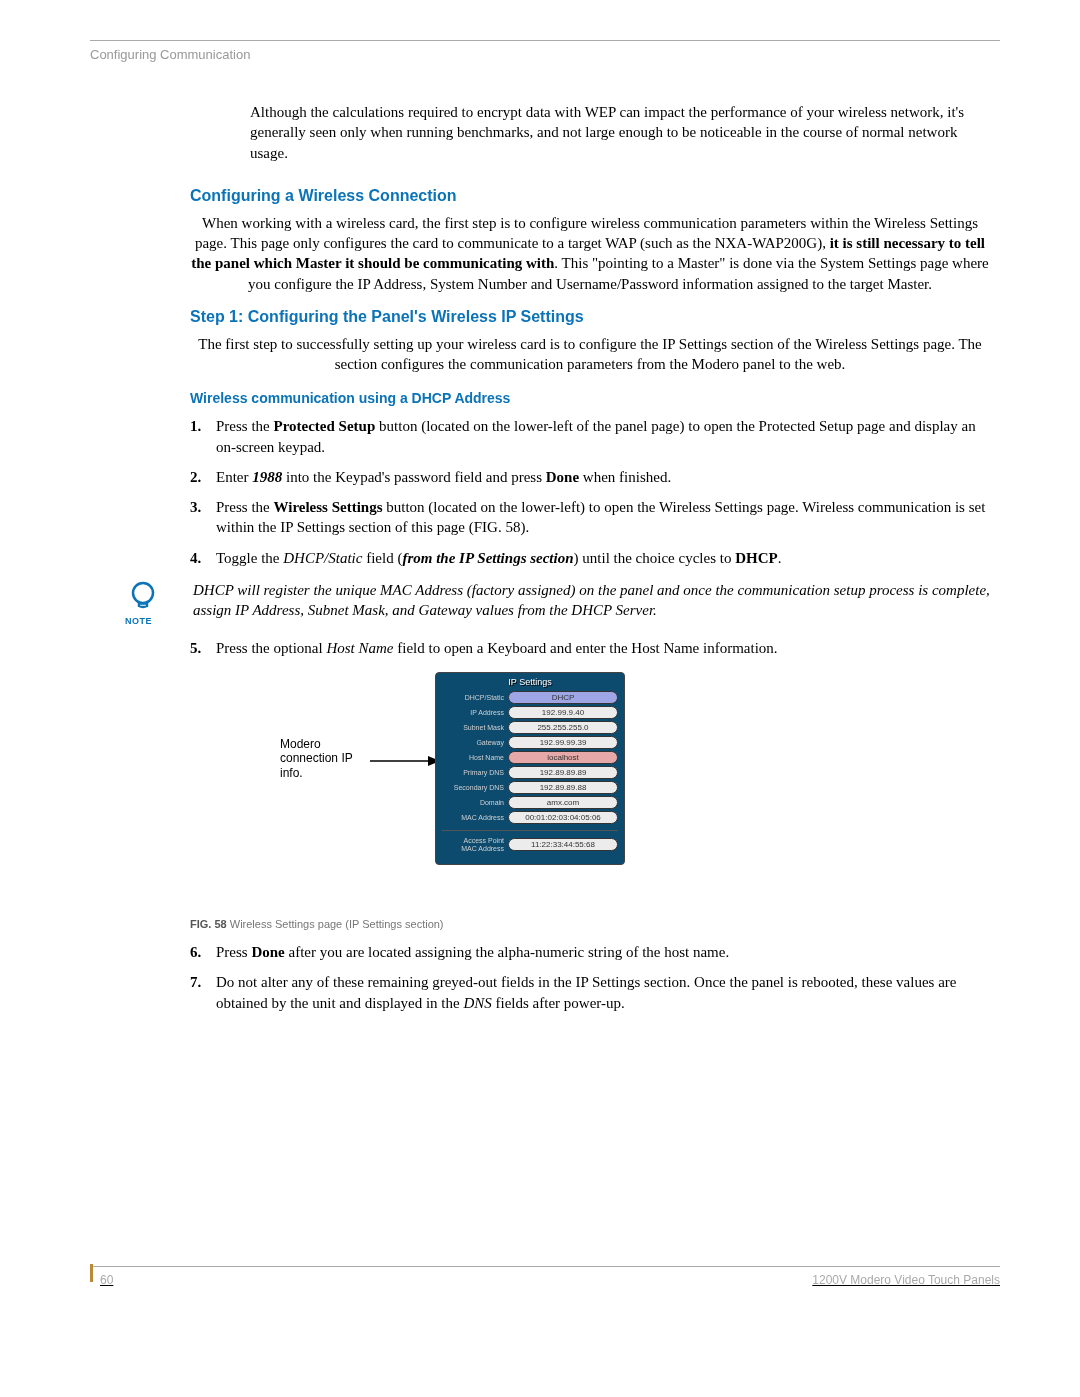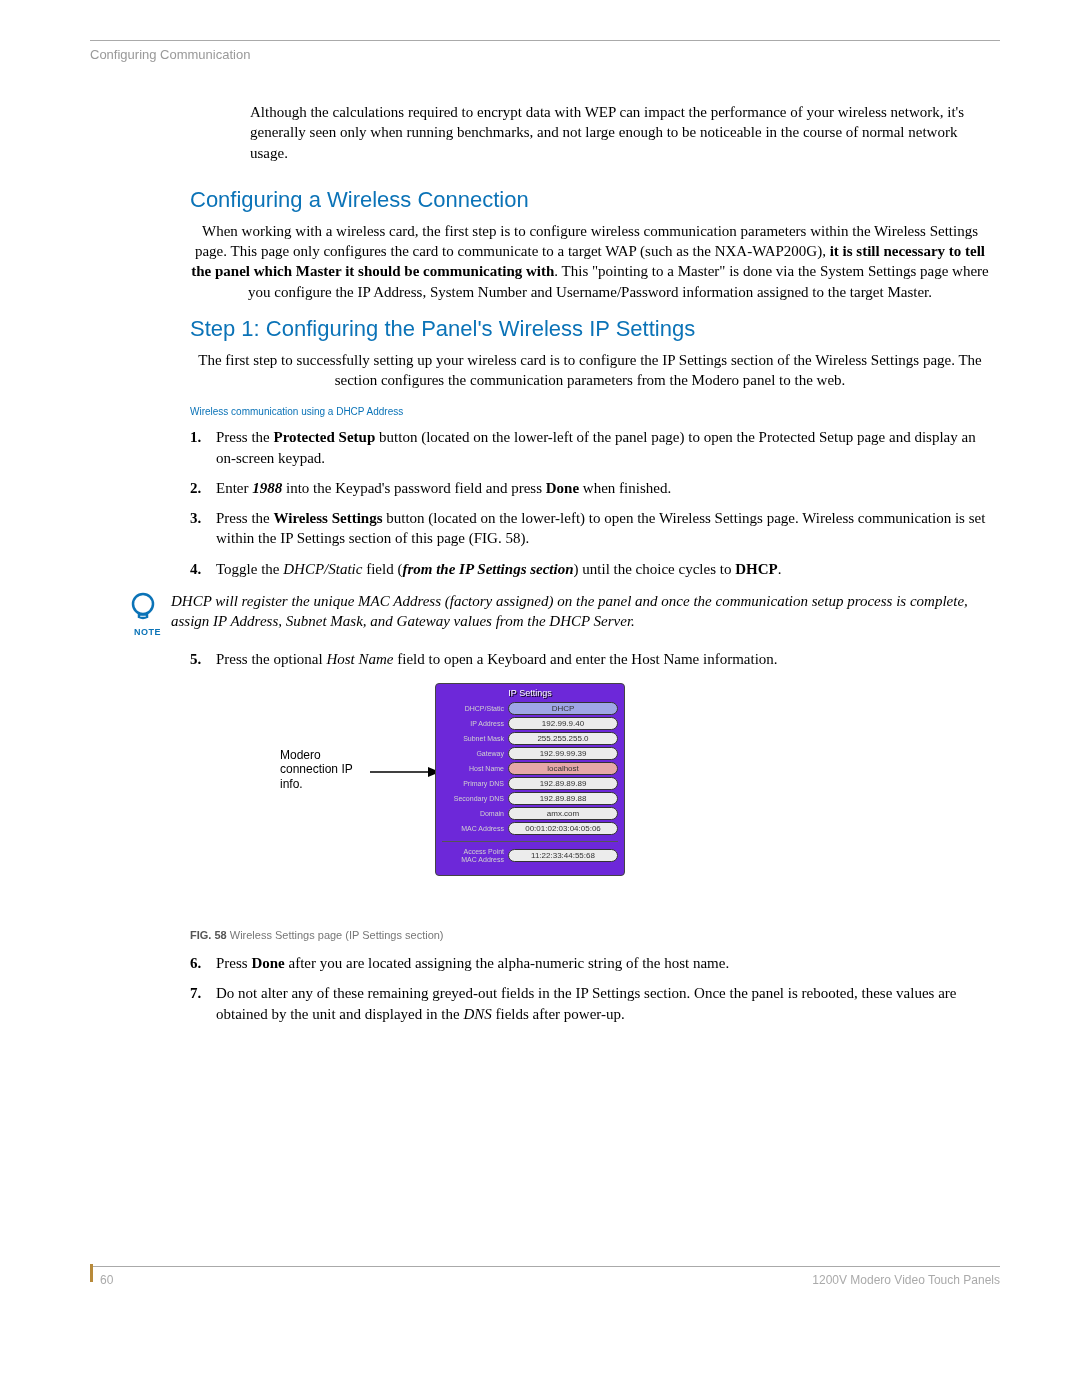--- a/index.html
+++ b/index.html
@@ -39,29 +39,29 @@
   }
   .intro-para {
     margin-left: 160px;
     margin-right: 10px;
     line-height: 1.35;
     margin-bottom: 24px;
   }
   h2.blue-heading {
     font-family: Arial, Helvetica, sans-serif;
     color: #0b73b7;
-    font-size: 22px;
-    font-weight: normal;
+    font-size: 16px;
+    font-weight: bold;
     margin: 0 0 8px 0;
   }
   h3.blue-sub {
     font-family: Arial, Helvetica, sans-serif;
     color: #0b73b7;
-    font-size: 10px;
-    font-weight: normal;
+    font-size: 14px;
+    font-weight: bold;
     margin: 16px 0 10px 0;
   }
   .body-para {
     line-height: 1.35;
     margin: 0 0 14px 0;
     text-align: center;
   }
   ol.steps {
     list-style: none;
     padding: 0;
@@ -82,22 +82,22 @@
   .italic-line {
     font-style: italic;
   }
   .note-row {
     display: flex;
     align-items: flex-start;
     margin: 10px 0 12px -65px;
   }
   .note-icon-wrap {
     width: 50px;
-    text-align: right;
-    margin-right: 10px;
+    text-align: left;
+    margin-right: 32px;
   }
   .bulb-svg {
     width: 36px;
     height: 36px;
     display: block;
     margin: 0 auto;
   }
   .note-label {
     font-family: Arial, Helvetica, sans-serif;
     font-size: 9px;
@@ -115,21 +115,21 @@
   .figure-block {
     position: relative;
     margin: 14px 0 6px 0;
     height: 230px;
   }
   .ip-panel {
     position: absolute;
     left: 245px;
     top: 0;
     width: 190px;
-    background: #6d28d9;
+    background: #0c4a6e;
     border: 1px solid #444;
     border-radius: 4px;
     padding: 4px 6px 10px 6px;
     box-sizing: border-box;
   }
   .ip-title {
     text-align: center;
     color: #fff;
     font-family: Arial, Helvetica, sans-serif;
     font-size: 9px;
@@ -183,20 +183,21 @@
     font-size: 11px;
     color: #777;
     margin-top: 16px;
   }
   .fig-caption strong { color: #555; }
   .footer {
     position: absolute;
     left: 90px;
     right: 80px;
     bottom: 30px;
+    text-decoration: underline;
   }
   .footer-row {
     display: flex;
     justify-content: space-between;
     font-family: Arial, Helvetica, sans-serif;
     font-size: 12px;
     color: #aaa;
     padding-top: 6px;
   }
   .footer-bar {

